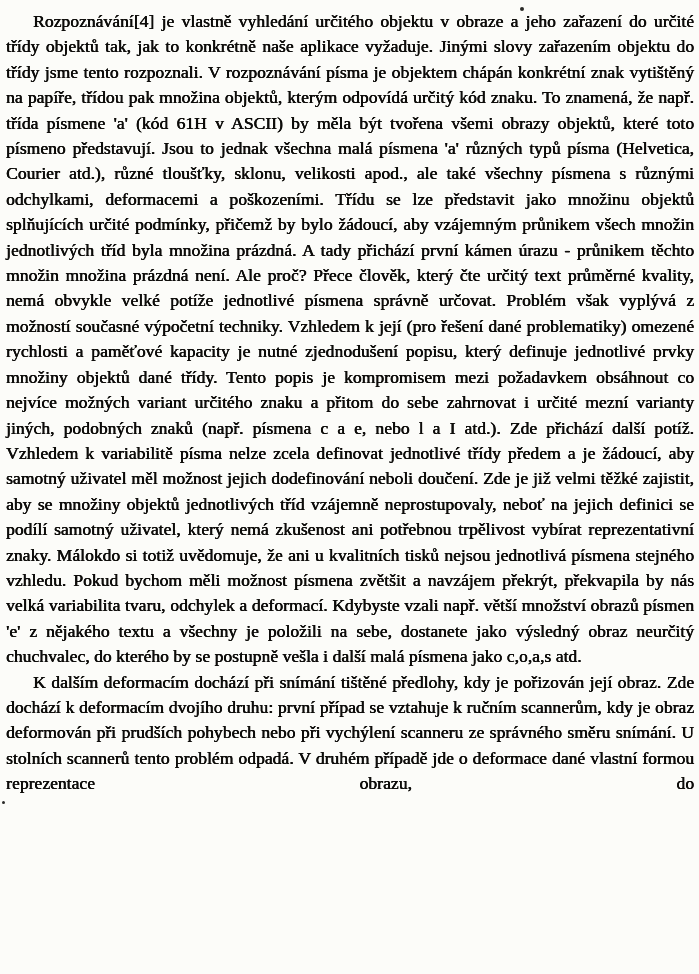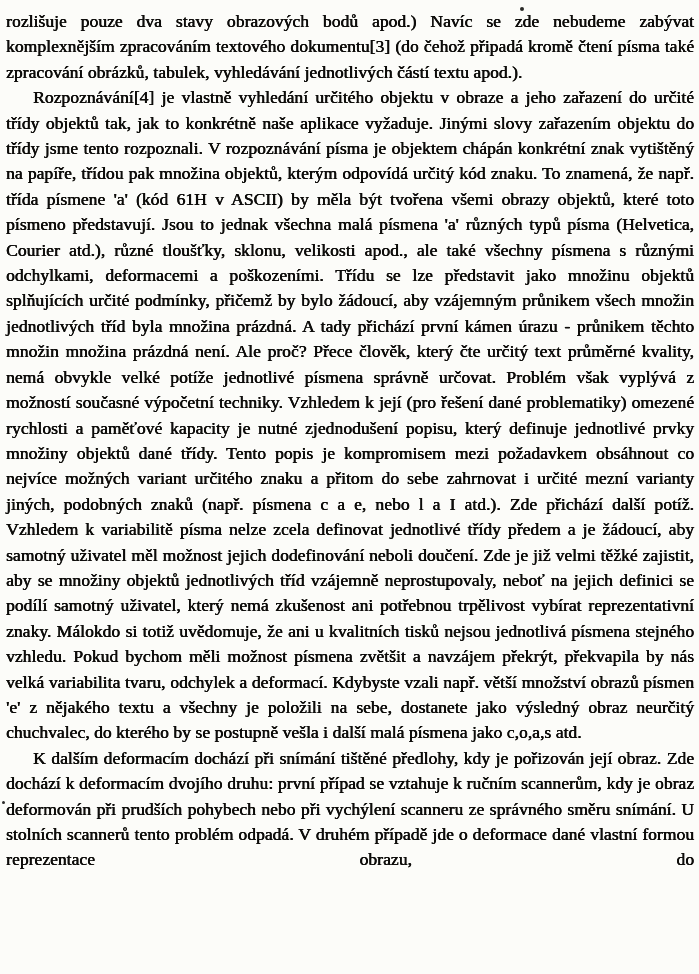--- a/index.html
+++ b/index.html
@@ -43,18 +43,17 @@
   .speck-top  { left: 520px; top: 7px;  width: 4px; height: 4px; }
   .speck-left { left: 2px;   top: 801px; width: 3px; height: 3px; }
 </style>
 </head>
 <body>
 
 <div class="page">
   <span class="speck speck-top"></span>
   <span class="speck speck-left"></span>
 
-  <p class="para">rozlišuje pouze dva stavy obrazových bodů apod.) Navíc se zde nebudeme zabývat komplexnějším zpracováním textového dokumentu[3] (do čehož připadá kromě čtení písma také zpracování obrázků, tabulek, vyhledávání jednotlivých částí textu apod.).</p>
 
   <p class="para indent">Rozpoznávání[4] je vlastně vyhledání určitého objektu v obraze a jeho zařazení do určité třídy objektů tak, jak to konkrétně naše aplikace vyžaduje. Jinými slovy zařazením objektu do třídy jsme tento rozpoznali. V rozpoznávání písma je objektem chápán konkrétní znak vytištěný na papíře, třídou pak množina objektů, kterým odpovídá určitý kód znaku. To znamená, že např. třída písmene 'a' (kód 61H v ASCII) by měla být tvořena všemi obrazy objektů, které toto písmeno představují. Jsou to jednak všechna malá písmena 'a' různých typů písma (Helvetica, Courier atd.), různé tloušťky, sklonu, velikosti apod., ale také všechny písmena s různými odchylkami, deformacemi a poškozeními. Třídu se lze představit jako množinu objektů splňujících určité podmínky, přičemž by bylo žádoucí, aby vzájemným průnikem všech množin jednotlivých tříd byla množina prázdná. A tady přichází první kámen úrazu - průnikem těchto množin množina prázdná není. Ale proč? Přece člověk, který čte určitý text průměrné kvality, nemá obvykle velké potíže jednotlivé písmena správně určovat. Problém však vyplývá z možností současné výpočetní techniky. Vzhledem k její (pro řešení dané problematiky) omezené rychlosti a paměťové kapacity je nutné zjednodušení popisu, který definuje jednotlivé prvky množiny objektů dané třídy. Tento popis je kompromisem mezi požadavkem obsáhnout co nejvíce možných variant určitého znaku a přitom do sebe zahrnovat i určité mezní varianty jiných, podobných znaků (např. písmena c a e, nebo l a I atd.). Zde přichází další potíž. Vzhledem k variabilitě písma nelze zcela definovat jednotlivé třídy předem a je žádoucí, aby samotný uživatel měl možnost jejich dodefinování neboli doučení. Zde je již velmi těžké zajistit, aby se množiny objektů jednotlivých tříd vzájemně neprostupovaly, neboť na jejich definici se podílí samotný uživatel, který nemá zkušenost ani potřebnou trpělivost vybírat reprezentativní znaky. Málokdo si totiž uvědomuje, že ani u kvalitních tisků nejsou jednotlivá písmena stejného vzhledu. Pokud bychom měli možnost písmena zvětšit a navzájem překrýt, překvapila by nás velká variabilita tvaru, odchylek a deformací. Kdybyste vzali např. větší množství obrazů písmen 'e' z nějakého textu a všechny je položili na sebe, dostanete jako výsledný obraz neurčitý chuchvalec, do kterého by se postupně vešla i další malá písmena jako c,o,a,s atd.</p>
 
   <p class="para indent cont">K dalším deformacím dochází při snímání tištěné předlohy, kdy je pořizován její obraz. Zde dochází k deformacím dvojího druhu: první případ se vztahuje k ručním scannerům, kdy je obraz deformován při prudších pohybech nebo při vychýlení scanneru ze správného směru snímání. U stolních scannerů tento problém odpadá. V druhém případě jde o deformace dané vlastní formou reprezentace obrazu, do</p>
 </div>
 
 </body></html>

